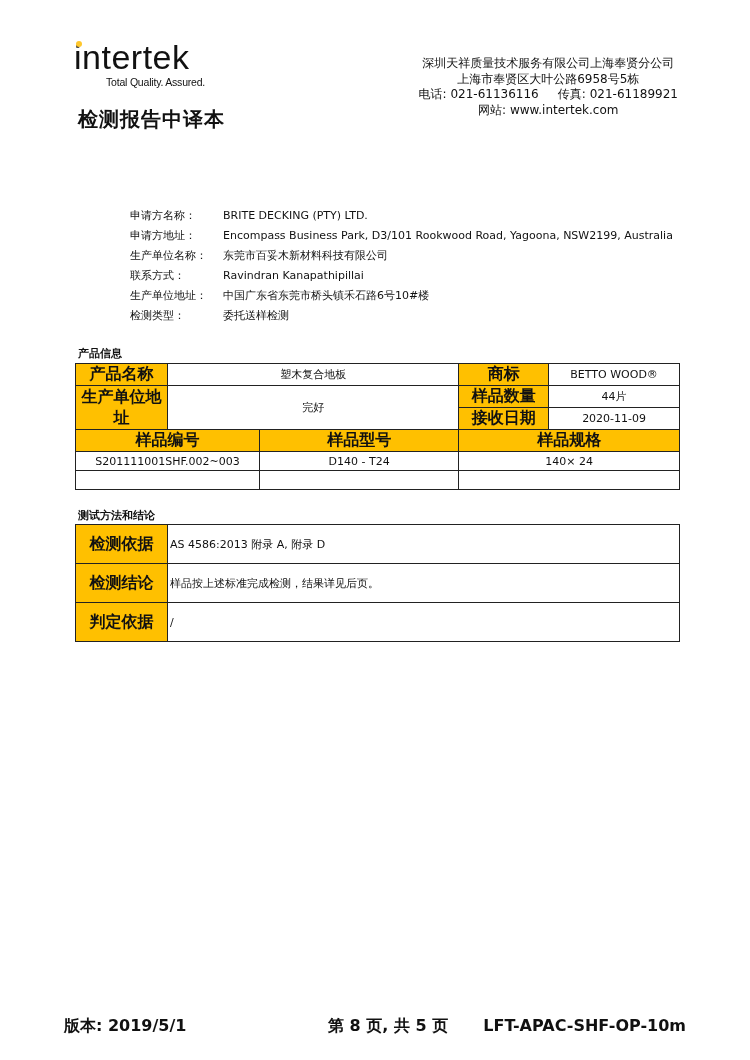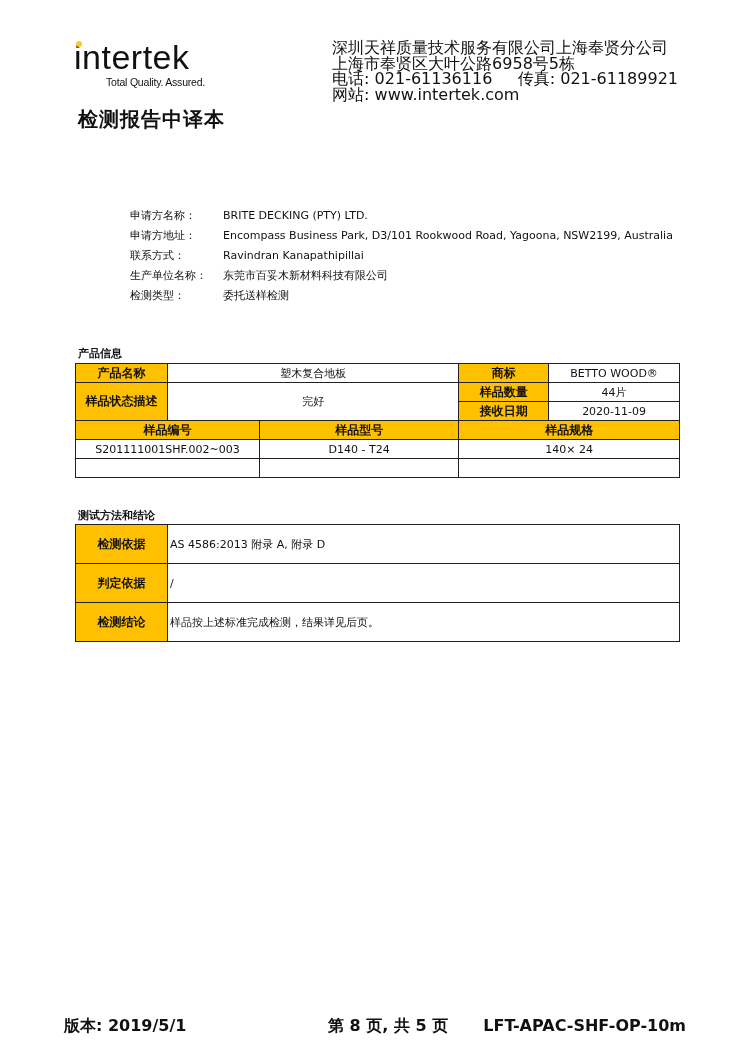--- a/index.html
+++ b/index.html
@@ -3,28 +3,28 @@
 <meta charset="utf-8">
 <style>
   html, body { margin: 0; padding: 0; }
   body { width: 750px; height: 1060px; background: #ffffff; position: relative; font-family: "DejaVu Sans", "Liberation Sans", sans-serif; color: #111; overflow: hidden; }
   .abs { position: absolute; }
   .logo { left: 74px; top: 40px; }
   .logo-word { font-family: "Liberation Sans", sans-serif; font-size: 34px; font-weight: 400; letter-spacing: 0.5px; color: #111; line-height: 34px; position: relative; }
   .logo-dot { position: absolute; left: 2px; top: 1px; width: 6px; height: 6px; border-radius: 50%; background: #ffc72c; }
   .logo-tag { font-family: "Liberation Sans", sans-serif; font-size: 10.5px; color: #111; margin-top: 2px; letter-spacing: -0.2px; margin-left: 32px; }
   .title { left: 78px; top: 106px; font-size: 20px; font-weight: bold; letter-spacing: 1px; }
-  .addr { right: 72px; top: 40px; text-align: left; font-size: 16px; line-height: 15.5px; }
+  .addr { right: 72px; top: 56px; text-align: center; font-size: 12px; line-height: 15.5px; }
   .info { left: 95px; top: 206px; font-size: 11px; line-height: 20px; margin-left: 35px; }
   .info-row { display: flex; }
   .info-label { width: 93px; }
   .section-title { font-size: 11px; font-weight: bold; }
   table { border-collapse: collapse; position: absolute; font-size: 11px; }
   td { border: 1.3px solid #222; text-align: center; padding: 0; }
-  td.hd { background: #ffc000; font-weight: bold; font-size: 12px; }
+  td.hd { background: #ffc000; font-weight: bold; font-size: 16px; }
   .prod { left: 75px; top: 363px; width: 605px; }
   .prod td { height: 18px; }
   .meth { left: 75px; top: 524px; width: 605px; padding-left: 26px; }
   .meth td { height: 38px; }
   .meth td.val { text-align: left; padding-left: 2px; font-size: 11px; }
   .footer { top: 1016px; font-size: 16px; font-weight: bold; }
 </style>
 </head>
 <body>
 
@@ -45,26 +45,30 @@
 <div class="abs info">
   <div class="info-row">
       <span class="info-label">申请方名称：</span>
       <span>BRITE DECKING (PTY) LTD.</span>
     </div>
   <div class="info-row">
       <span class="info-label">申请方地址：</span>
       <span>Encompass Business Park, D3/101 Rookwood Road, Yagoona, NSW2199, Australia</span>
     </div>
   <div class="info-row">
+      <span class="info-label">生产单位名称：</span>
+      <span>东莞市百妥木新材料科技有限公司</span>
+    </div>
+  <div class="info-row">
       <span class="info-label">联系方式：</span>
       <span>Ravindran Kanapathipillai</span>
     </div>
   <div class="info-row">
-      <span class="info-label">生产单位名称：</span>
-      <span>东莞市百妥木新材料科技有限公司</span>
+      <span class="info-label">生产单位地址：</span>
+      <span>中国广东省东莞市桥头镇禾石路6号10#楼</span>
     </div>
   <div class="info-row">
       <span class="info-label">检测类型：</span>
       <span>委托送样检测</span>
     </div>
 </div>
 
 <div class="abs section-title" style="left:78px;top:346px;">产品信息</div>
 
 <table class="prod">
@@ -76,21 +80,21 @@
       <col style="width:131px">
     </colgroup>
   <tbody>
       <tr>
     <td class="hd">产品名称</td>
     <td colspan="2">塑木复合地板</td>
     <td class="hd">商标</td>
     <td>BETTO WOOD®</td>
   </tr>
   <tr>
-    <td class="hd" rowspan="2">样品状态描述</td>
+    <td class="hd" rowspan="2">生产单位地址</td>
     <td colspan="2" rowspan="2">完好</td>
     <td class="hd">样品数量</td>
     <td>44片</td>
   </tr>
   <tr>
     <td class="hd">接收日期</td>
     <td>2020-11-09</td>
   </tr>
   <tr>
     <td class="hd" colspan="2">样品编号</td>
@@ -116,25 +120,25 @@
   <colgroup>
       <col style="width:92px">
       <col>
     </colgroup>
   <tbody>
       <tr>
     <td class="hd">检测依据</td>
     <td class="val">AS 4586:2013 附录 A, 附录 D</td>
   </tr>
   <tr>
+    <td class="hd">检测结论</td>
+    <td class="val">样品按上述标准完成检测，结果详见后页。</td>
+  </tr>
+  <tr>
     <td class="hd">判定依据</td>
     <td class="val">/</td>
-  </tr>
-  <tr>
-    <td class="hd">检测结论</td>
-    <td class="val">样品按上述标准完成检测，结果详见后页。</td>
   </tr>
 </tbody>
   </table>
 
 <div class="abs footer" style="left:64px;">版本: 2019/5/1</div>
 <div class="abs footer" style="left:328px;">第 8 页, 共 5 页</div>
 <div class="abs footer" style="right:64px;">LFT-APAC-SHF-OP-10m</div>
 
 </body></html>

